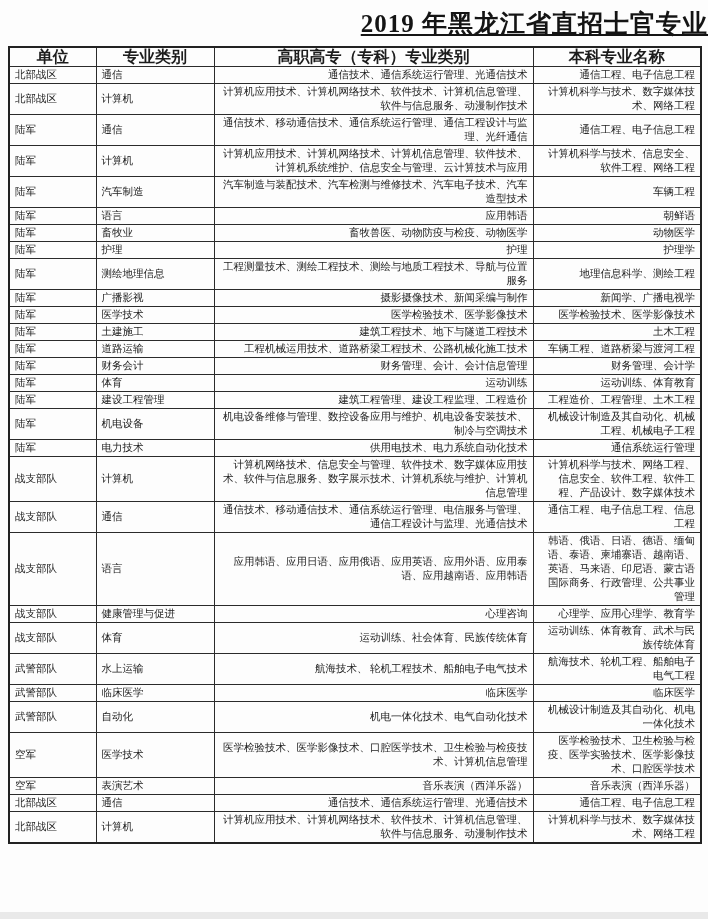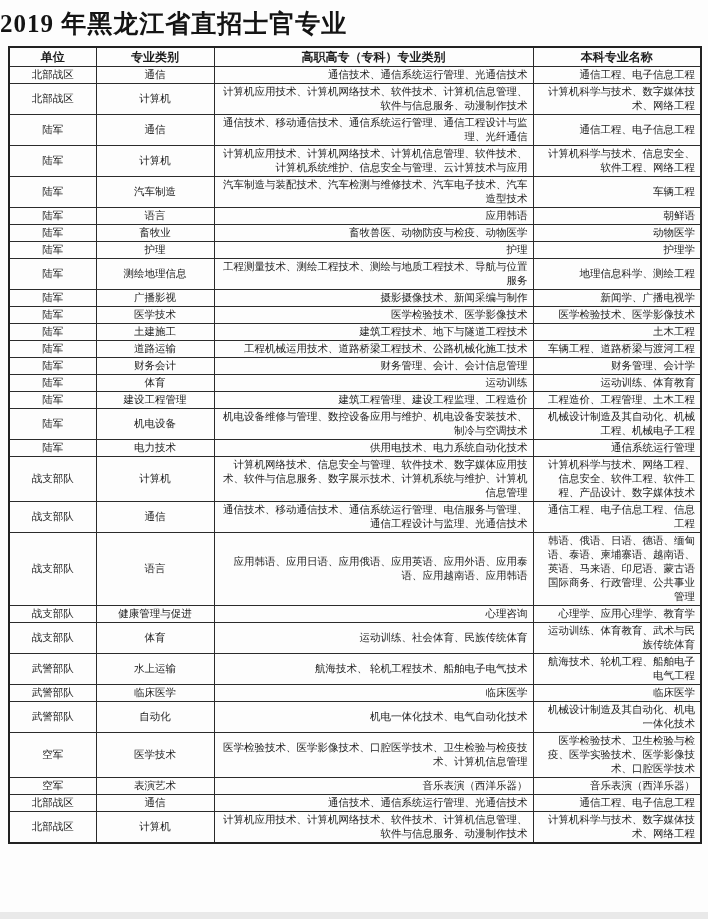--- a/index.html
+++ b/index.html
@@ -10,28 +10,29 @@
   }
   .page {
     position: relative;
     width: 708px;
     height: 919px;
     background: #fdfdfd;
     overflow: hidden;
     box-sizing: border-box;
   }
   .doc-title {
-    text-align: left;
+    text-align: right;
     font-size: 25px;
     font-weight: bold;
     color: #141414;
     padding-top: 9px;
     padding-bottom: 7px;
     letter-spacing: 1px;
     line-height: 1.2;
+    text-decoration: underline;
   }
   table.major-table {
     width: 692px;
     margin: 0 8px;
     border-collapse: collapse;
     table-layout: fixed;
     border: 2px solid #222222;
   }
   table.major-table th,
   table.major-table td {
@@ -39,24 +40,24 @@
     font-size: 10.5px;
     color: #1c1c1c;
     padding: 1px 5px;
     line-height: 14px;
     vertical-align: middle;
     word-break: break-all;
   }
   table.major-table th {
     font-weight: bold;
     text-align: center;
-    font-size: 12px;
+    font-size: 16px;
     padding: 2px 4px;
   }
-  td.c-unit, td.c-cat { text-align: center; }
+  td.c-unit, td.c-cat { }
   td.c-voc, td.c-ug { text-align: right; }
   col.w-unit { width: 87px; }
   col.w-cat  { width: 118px; }
   col.w-voc  { width: 319px; }
   col.w-ug   { width: 168px; }
   .bottom-strip {
     position: absolute;
     left: 0;
     bottom: 0;
     width: 708px;

